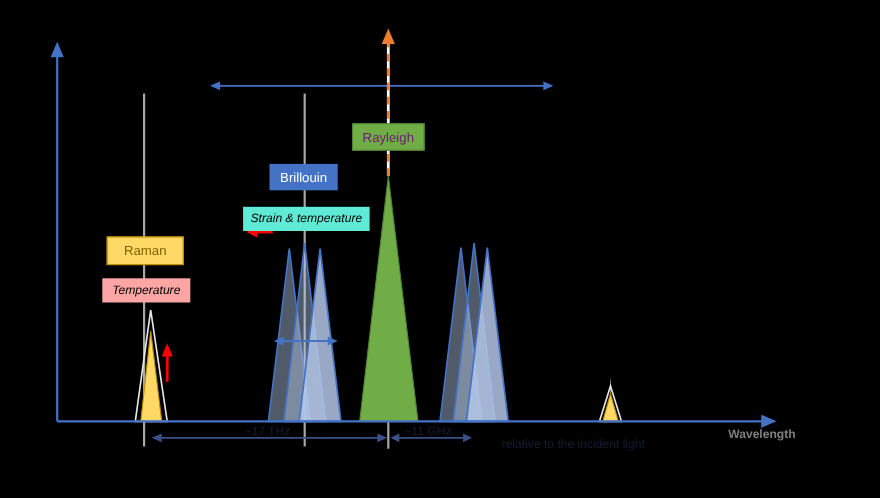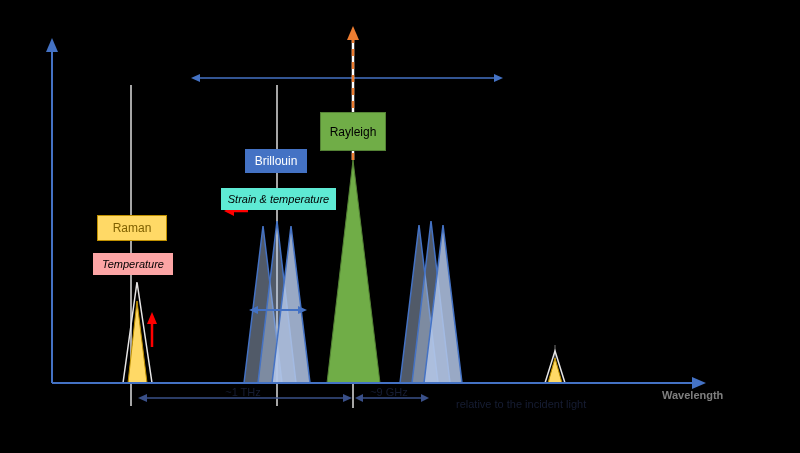--- a/index.html
+++ b/index.html
@@ -26,21 +26,21 @@
   .width-head{fill:var(--brillouin);}
   .pump-under{stroke:#ffffff;stroke-width:2.5;}
   .pump-dash{stroke:var(--pump);stroke-width:2.5;stroke-dasharray:7 6;}
   .pump-head{fill:var(--pump);}
   
   .label-box{position:absolute;box-sizing:border-box;display:flex;align-items:center;justify-content:center;white-space:nowrap;}
   .raman-box{left:97px;top:215px;width:70px;height:26px;background:var(--raman);border:1px solid var(--raman_border);color:var(--raman_text);font-size:12px;}
   .temperature-box{left:93px;top:253px;width:80px;height:22px;background:#fca5a5;color:#000;font-style:italic;font-size:11px;}
   .brillouin-box{left:245px;top:149px;width:62px;height:24px;background:var(--brillouin);color:#fff;font-size:12px;}
   .strain-box{left:221px;top:188px;width:115px;height:22px;background:#5eead4;color:#000;font-style:italic;font-size:11px;}
-  .rayleigh-box{left:320px;top:112px;width:66px;height:39px;background:var(--rayleigh);border:1px solid var(--rayleigh_border);color:#000000;font-size:12px;}
+  .rayleigh-box{left:320px;top:112px;width:66px;height:25px;background:var(--rayleigh);border:1px solid var(--rayleigh_border);color:#701a75;font-size:12px;}
   .shift-label{position:absolute;color:var(--shift_text);font-size:11px;text-align:center;}
   .shift-label-left{left:206px;top:386px;width:74px;}
   .shift-label-right{left:350px;top:386px;width:78px;}
   .bottom-note{position:absolute;left:456px;top:398px;width:230px;color:var(--shift_text);font-size:11px;}
   .x-axis-label{position:absolute;left:662px;top:389px;color:var(--axis_text);font-size:11px;font-weight:bold;}
 </style>
 </head>
 <body>
 
 <div class="stage">
@@ -124,18 +124,18 @@
       <polygon class="axis-head" points="706,383 692,377 692,389"></polygon>
     </g>
   </svg>
 
   <div class="label-box raman-box">Raman</div>
   <div class="label-box temperature-box">Temperature</div>
   <div class="label-box brillouin-box">Brillouin</div>
   <div class="label-box strain-box">Strain &amp; temperature</div>
   <div class="label-box rayleigh-box">Rayleigh</div>
 
-  <div class="shift-label shift-label-left">~1 THz</div>
-  <div class="shift-label shift-label-right">~9 GHz</div>
+  <div class="shift-label shift-label-left">~17 THz</div>
+  <div class="shift-label shift-label-right">~11 GHz</div>
   <div class="bottom-note">relative to the incident light</div>
   <div class="x-axis-label">Wavelength</div>
 
 </div>
 
 </body></html>

